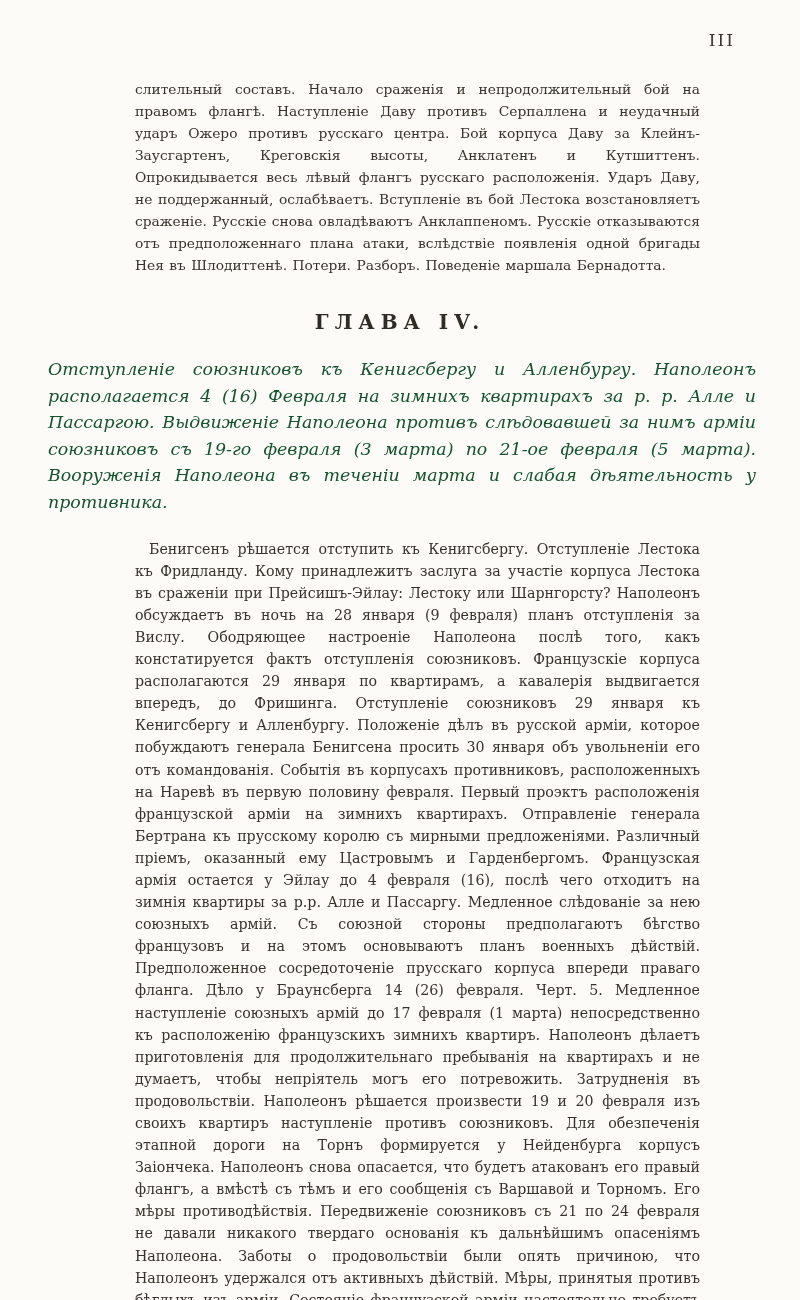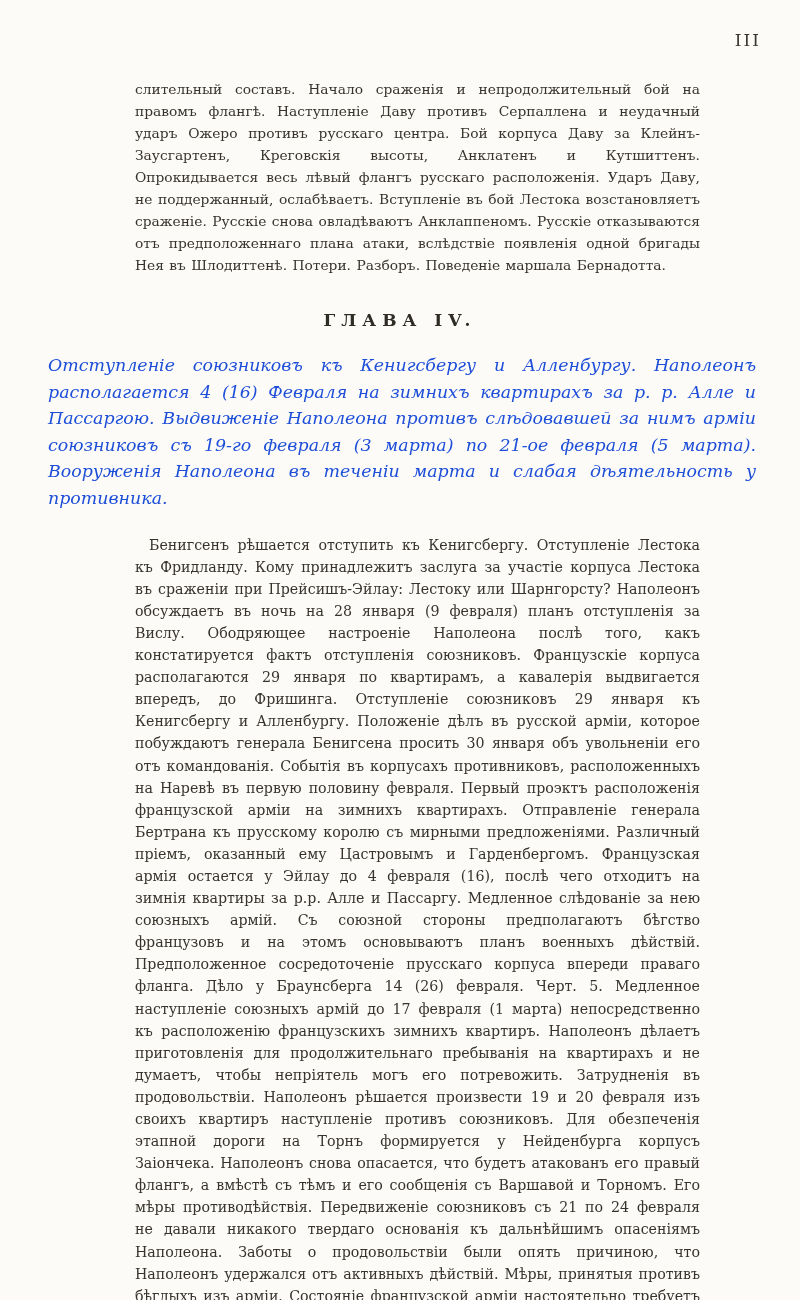--- a/index.html
+++ b/index.html
@@ -14,48 +14,48 @@
     margin: 0 auto;
     background: #fcfbf8;
     color: #37332c;
     font-family: "DejaVu Serif", "Liberation Serif", serif;
     box-sizing: border-box;
     overflow: hidden;
   }
   .page-number {
     position: absolute;
     top: 30px;
-    right: 39px;
+    right: 65px;
     font-size: 17px;
     letter-spacing: 2px;
     color: #3a362f;
   }
   .para-top {
     margin: 78px 100px 0 135px;
     font-size: 13.8px;
     line-height: 22px;
     text-align: justify;
     text-indent: 0;
     word-spacing: 1px;
   }
   .chapter-heading {
     margin: 34px 60px 0 60px;
     text-align: center;
-    font-size: 17px;
+    font-size: 20px;
     font-weight: bold;
     letter-spacing: 6px;
     color: #2f2b25;
   }
   .chapter-argument {
     margin: 22px 44px 0 48px;
     font-size: 17.4px;
     line-height: 26.6px;
     font-style: italic;
     text-align: justify;
-    color: #1d4ed8;
+    color: #14532d;
   }
   .para-main {
     margin: 22px 100px 24px 135px;
     font-size: 14.2px;
     line-height: 22.1px;
     text-align: justify;
     text-indent: 14px;
     word-spacing: 1px;
   }
 </style>

